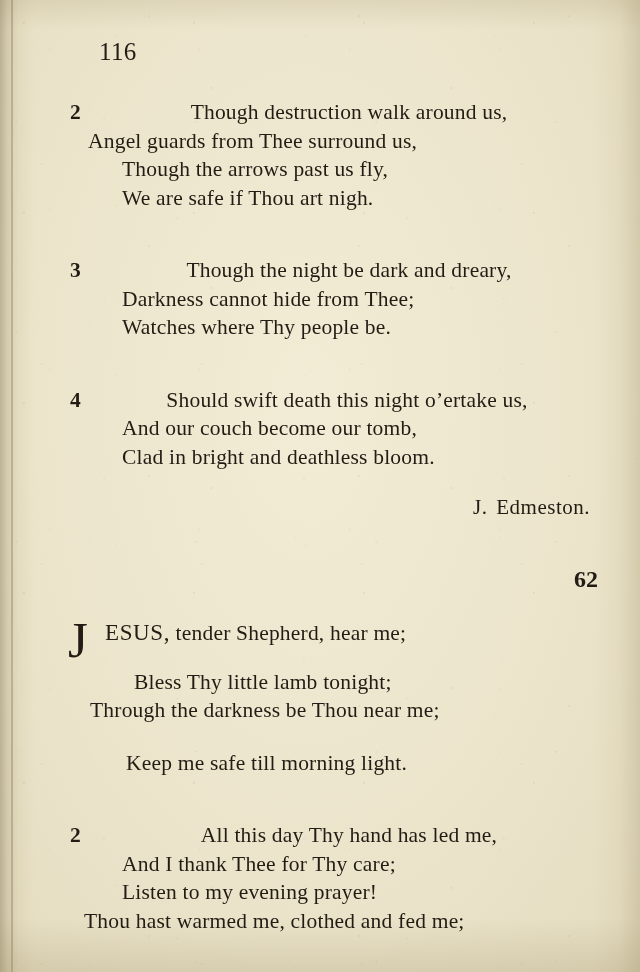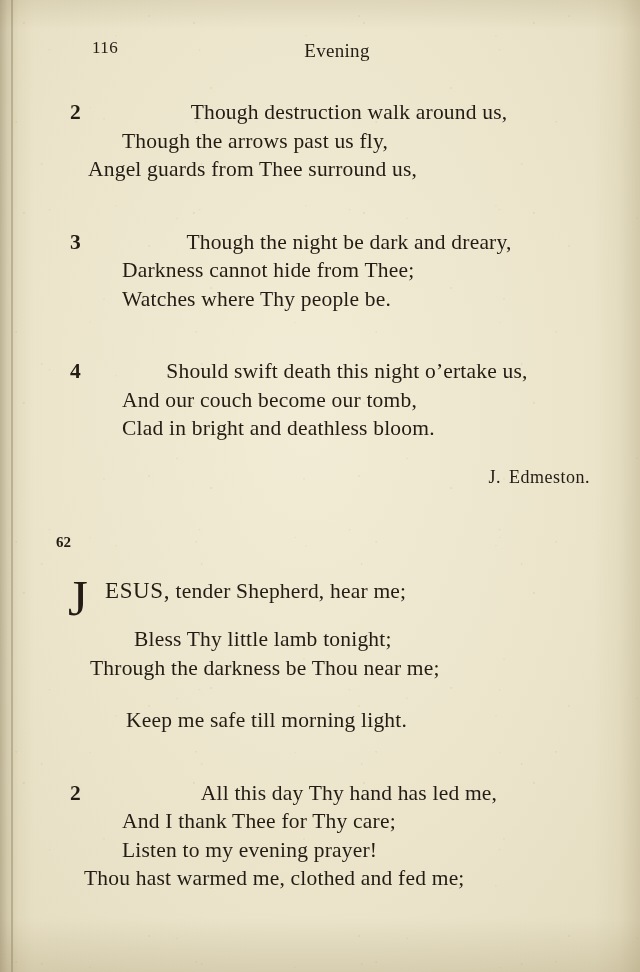--- a/index.html
+++ b/index.html
@@ -94,23 +94,23 @@
     padding: 0 34px 0 56px;
   }
   
   .runhead {
     position: relative;
     height: 34px;
     margin-top: 38px;
   }
   .folio {
     position: absolute;
-    left: 36px;
+    left: 43px;
     top: 0;
-    font-size: 17px;
+    font-size: 25px;
     letter-spacing: 0.4px;
   }
   .runhead-title {
     position: absolute;
     left: 0; right: 0;
     top: 2px;
     text-align: center;
     font-size: 19px;
     padding-left: 12px;
     letter-spacing: 0.3px;
@@ -134,30 +134,30 @@
     letter-spacing: 0.2px;
   }
   
   .i0 { padding-left: 36px; text-align: center; }
   .i1 { padding-left: 66px; }
   .i2 { padding-left: 32px; }
   .i3 { padding-left: 66px; }
 
   .attrib {
     text-align: right;
-    font-size: 18px;
+    font-size: 21px;
     letter-spacing: 0.5px;
     word-spacing: 3px;
     margin-top: -6px;
     padding-right: 16px;
   }
   
   .hymn-no {
-    text-align: left;
-    font-size: 15px;
+    text-align: right;
+    font-size: 24px;
     font-weight: bold;
     padding-right: 8px;
   }
   
   .stanza-drop {
     position: relative;
     font-size: 21.5px;
     line-height: 28.5px;
     margin-bottom: 30px;
   }
@@ -189,32 +189,32 @@
   <div class="edge-top"></div>
   <div class="gutter-left"></div>
   <div class="edge-right"></div>
   <div class="edge-bottom"></div>
   <div class="grain"></div>
 
   <div class="content">
 
     <div class="runhead">
       <div class="folio">116</div>
-      <div class="runhead-title">Evening</div>
     </div>
 
     <div class="gap-md"></div>
 
     <div>
 
       <div class="stanza">
         <span class="num">2</span>
         <div class="line i0">Though destruction walk around us,</div>
+        <div class="line i2">Angel guards from Thee surround us,</div>
         <div class="line i1">Though the arrows past us fly,</div>
-        <div class="line i2">Angel guards from Thee surround us,</div>
+        <div class="line i3">We are safe if Thou art nigh.</div>
       </div>
 
       <div class="gap-sm"></div>
 
       <div class="stanza">
         <span class="num">3</span>
         <div class="line i0">Though the night be dark and dreary,</div>
         <div class="line i1">Darkness cannot hide from Thee;</div>
         <div class="line i3">Watches where Thy people be.</div>
       </div>

